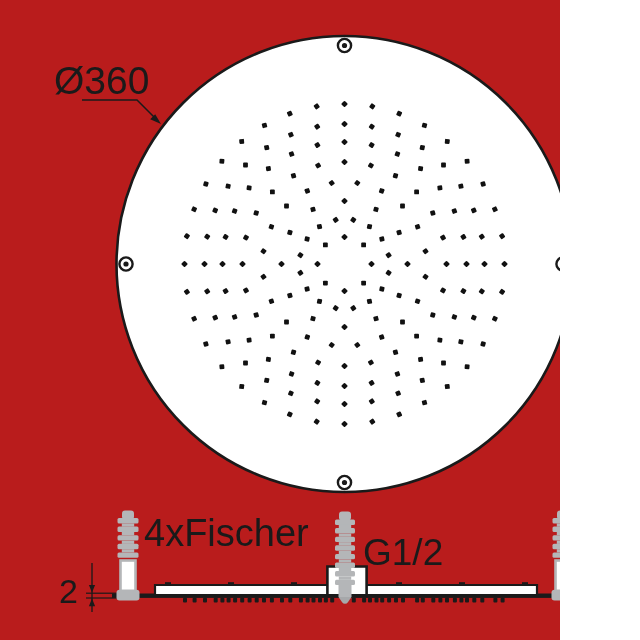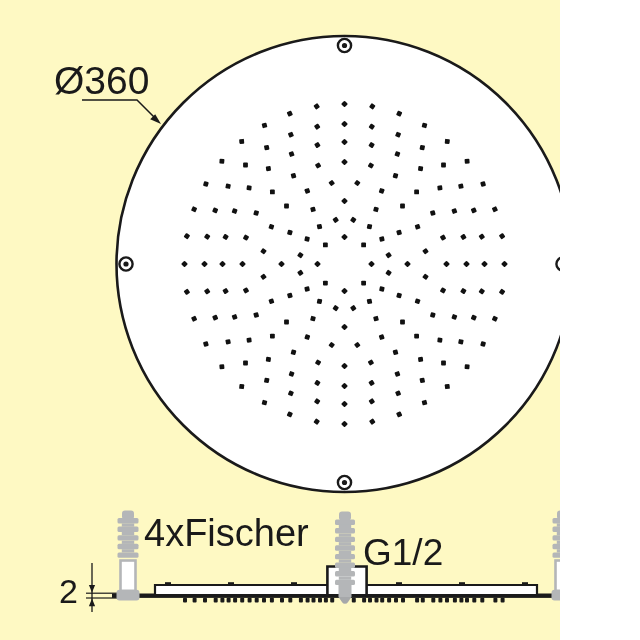--- a/index.html
+++ b/index.html
@@ -1,19 +1,19 @@
 <!DOCTYPE html>
 <html><head>
 <meta charset="utf-8">
 <style>
   html,body{margin:0;padding:0;background:#fff;}
   .stage{
     position:relative;
     width:560px;height:640px;
-    background:#fef9c3;
+    background:#b91c1c;
     overflow:hidden;
     font-family:"Liberation Sans", sans-serif;
   }
   svg{display:block;}
   .lbl{
     font-family:"Liberation Sans", sans-serif;
     fill:#1a1a1a;
   }
 </style>
 </head>

